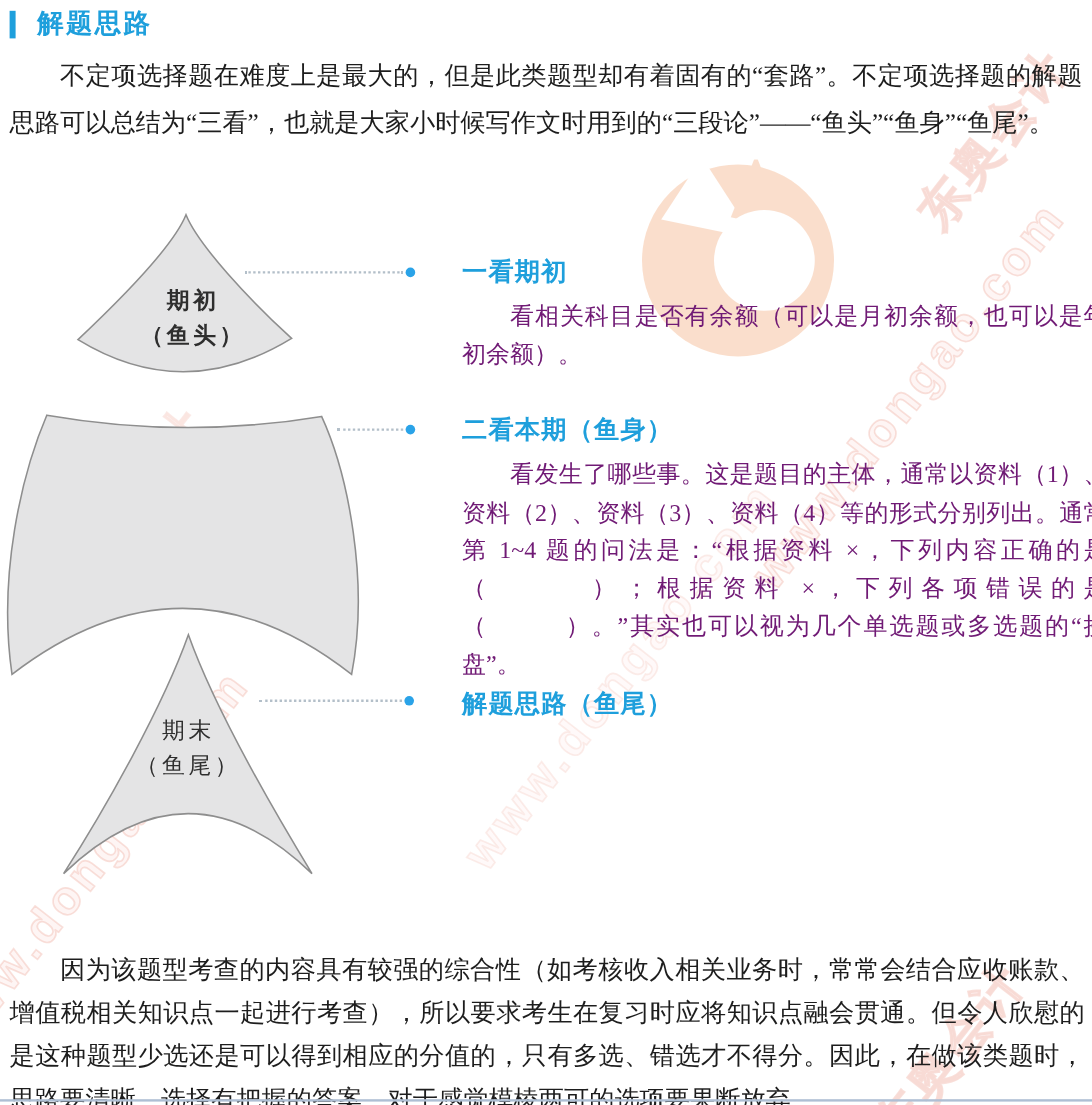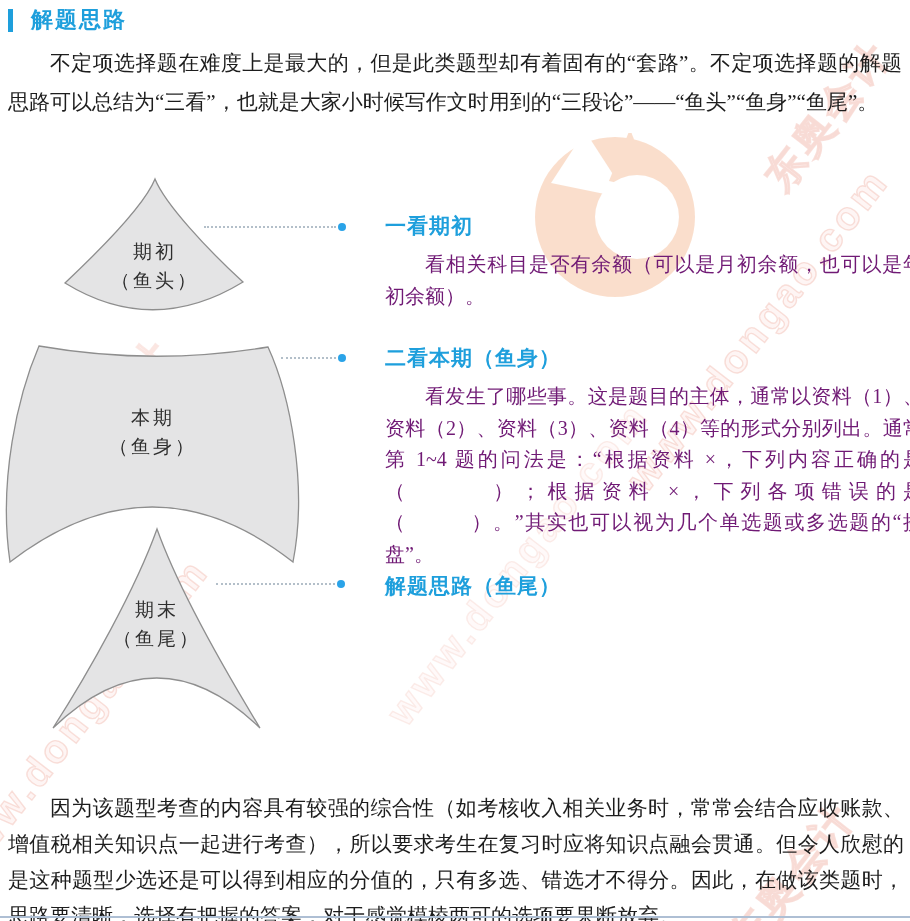--- a/index.html
+++ b/index.html
@@ -28,21 +28,21 @@
   
   .para{position:absolute; z-index:2; margin:0; text-align:justify; text-indent:2em; color:#1d1d1d;}
   #intro  {left:8px; top:44px;  width:894px; font-size:21px; line-height:38.5px;font-family:Liberation Serif, serif;}
   #closing{left:8px; top:790px; width:896px; font-size:21px; line-height:36px;}
   
   #fish-svg{position:absolute; left:0; top:170px; z-index:1;}
   .node-label{
     position:absolute; width:170px; z-index:2; text-align:center;
     font-size:19px; line-height:29px; letter-spacing:3px; color:#2e2e2e;
   }
-  #label-head{left:70px; top:237px;}
+  #label-head{left:76px; top:237px;font-weight:bold;}
   #label-body{left:68px; top:403px;}
   #label-tail{left:72px; top:595px;}
   .leader{position:absolute; z-index:2; height:0; border-top:2px dotted #b3bfc9;}
   .leader .dot{position:absolute; right:-10px; top:-5px; width:8px; height:8px; border-radius:50%; background:#2aa3e8;}
   #leader1{left:204px; top:226px; width:132px;}
   #leader2{left:281px; top:357px; width:55px;}
   #leader3{left:216px; top:583px; width:119px;}
   
   .section{position:absolute; left:385px; width:538px; z-index:2;}
   #sec1{top:212px;} #sec2{top:344px;} #sec3{top:572px;}
@@ -79,24 +79,20 @@
   <svg id="fish-svg" width="340" height="570" viewBox="0 0 340 570">
     <path d="M155,9 C145,34 100,80 65,113 Q153,167 243,112 C208,80 165,34 155,9 Z" fill="#e4e4e5" stroke="#8e8e8e" stroke-width="1.3"></path>
     <path d="M39,176 Q154,196 268,177 C290,225 308,315 293,392 Q153,282 10,392 C-2,310 18,225 39,176 Z" fill="#e4e4e5" stroke="#8e8e8e" stroke-width="1.3"></path>
     <path d="M157,359 C178,418 226,502 260,558 Q157,458 53,558 C89,502 136,418 157,359 Z" fill="#e4e4e5" stroke="#8e8e8e" stroke-width="1.3"></path>
   </svg>
 
   <div class="node-label" id="label-head">
     <div>期初</div>
     <div>（鱼头）</div>
   </div>
-  <div class="node-label" id="label-body">
-    <div>本期</div>
-    <div>（鱼身）</div>
-  </div>
   <div class="node-label" id="label-tail">
     <div>期末</div>
     <div>（鱼尾）</div>
   </div>
 
   <div class="leader" id="leader1">
       <span class="dot"></span>
     </div>
   <div class="leader" id="leader2">
       <span class="dot"></span>

